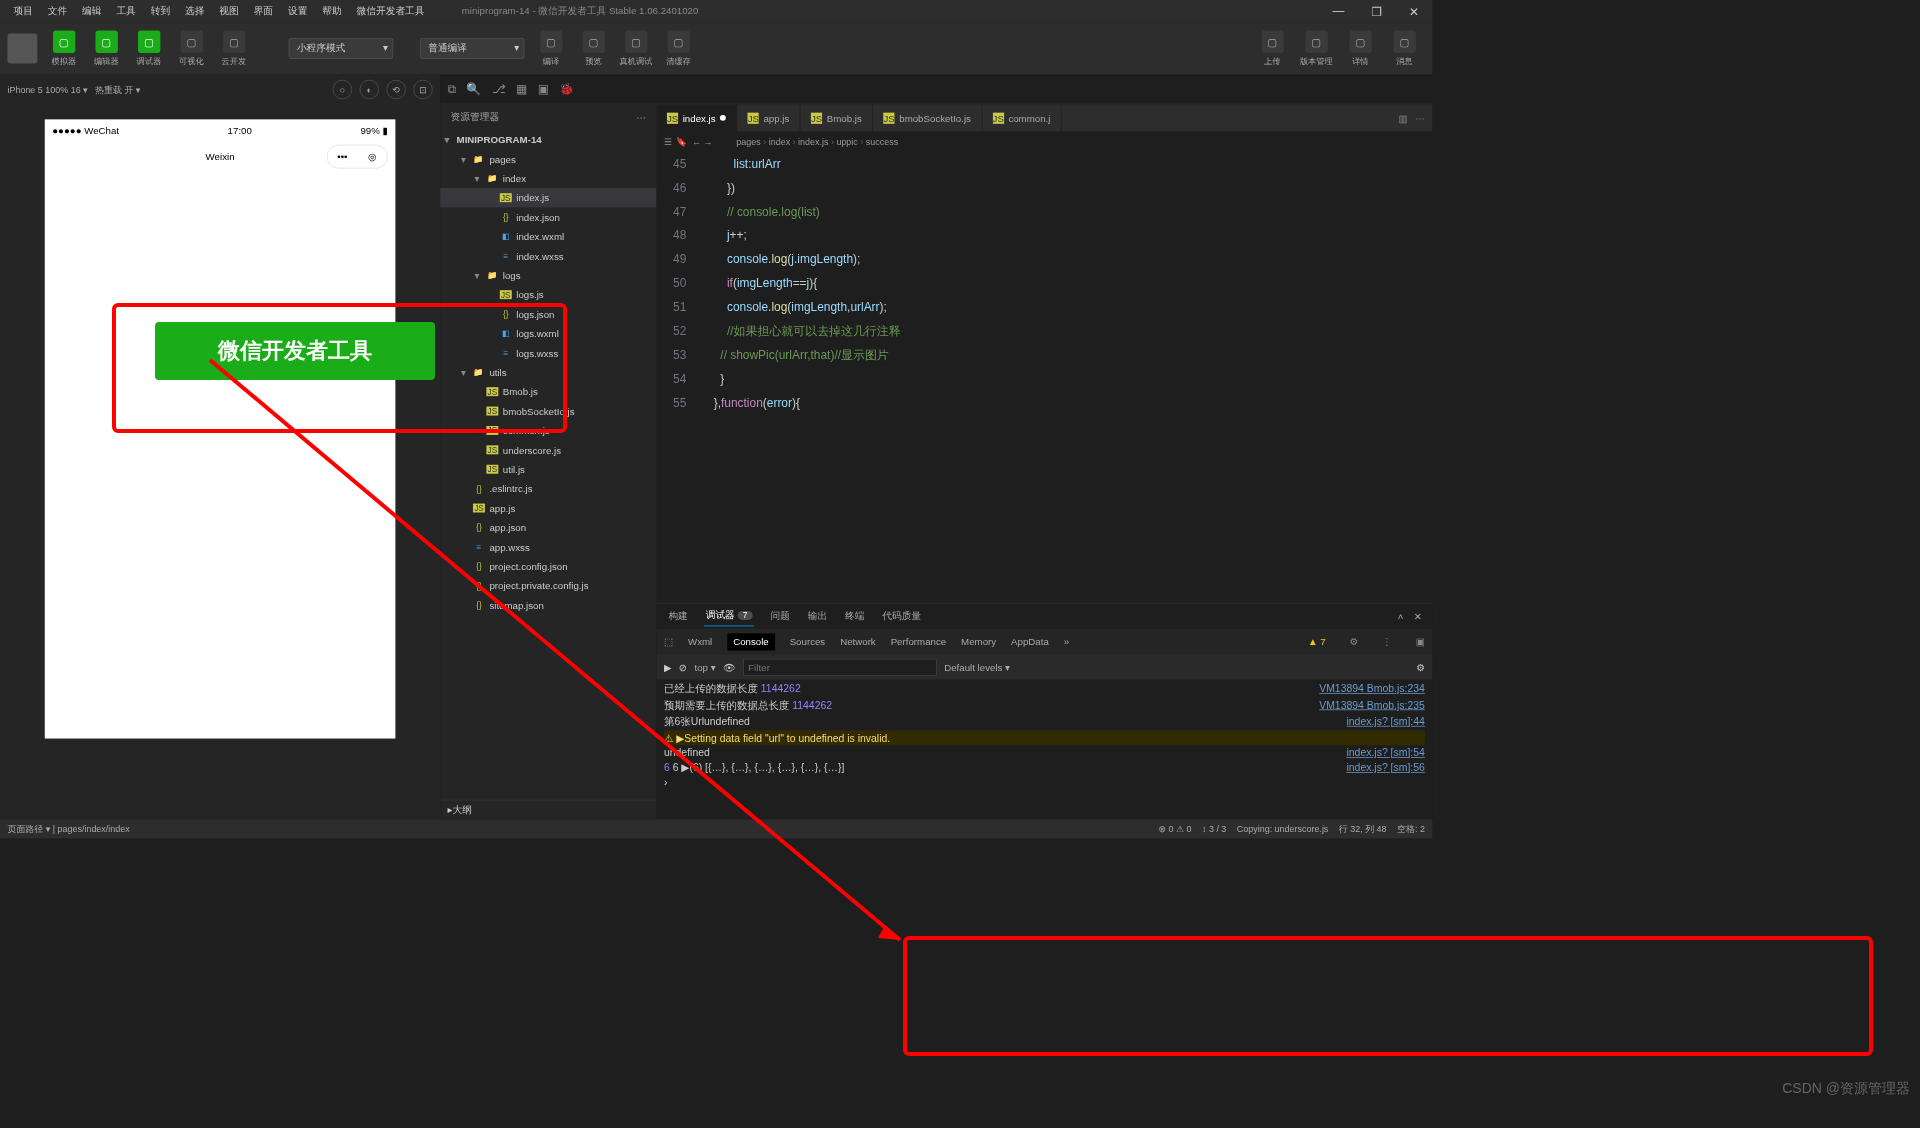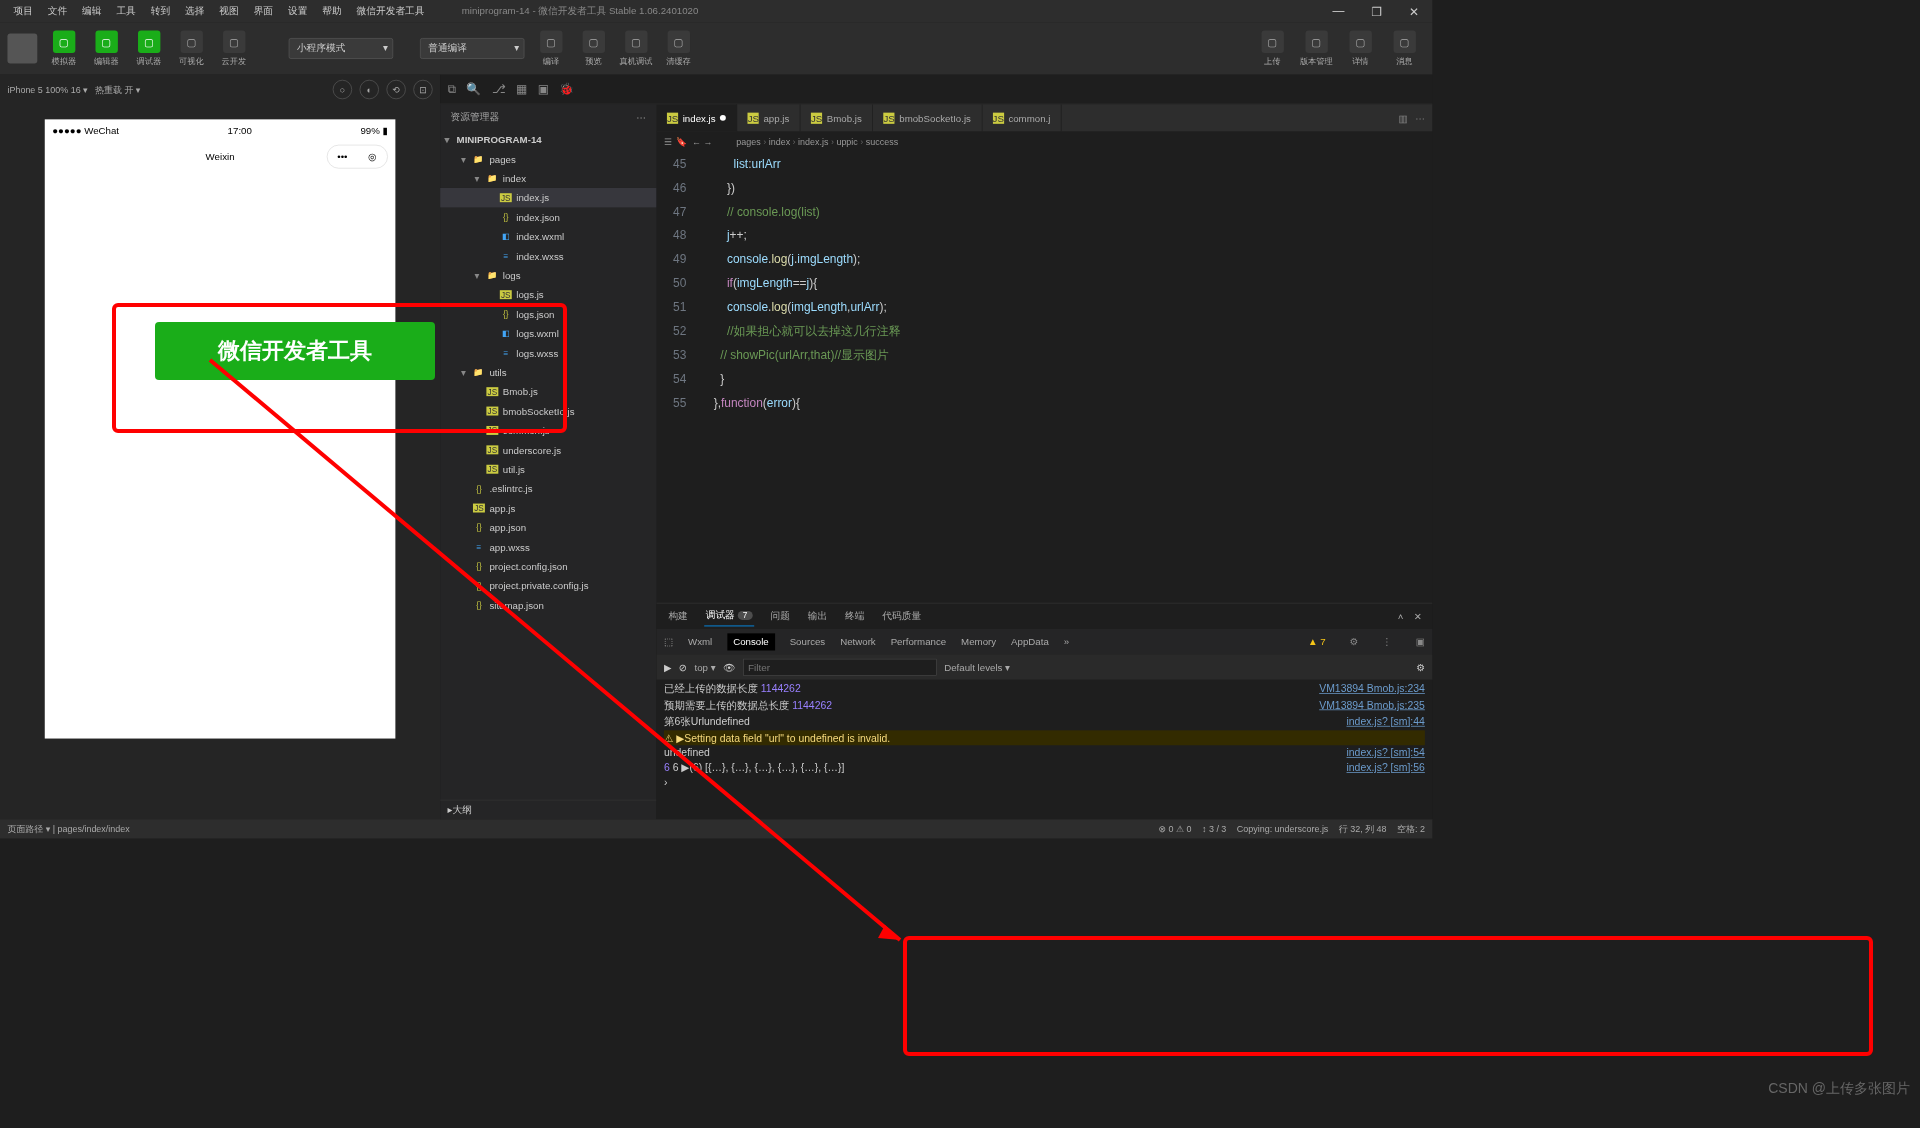--- a/index.html
+++ b/index.html
@@ -489,13 +489,13 @@
 </div>
 </div>
 
 <div class="redbox redbox1"></div>
 <div class="uploadbtn">微信开发者工具</div>
 <div class="redbox redbox2"></div>
 <svg class="arrow" style="left:200px;top:350px" width="720" height="620">
     <line x1="10" y1="10" x2="700" y2="590" stroke="#ff0000" stroke-width="4"></line>
     <polygon points="700,590 685,575 678,588" fill="#ff0000"></polygon>
   </svg>
-<div class="watermark">CSDN @上传多张图片</div>
+<div class="watermark">CSDN @资源管理器</div>
 
 </body></html>

